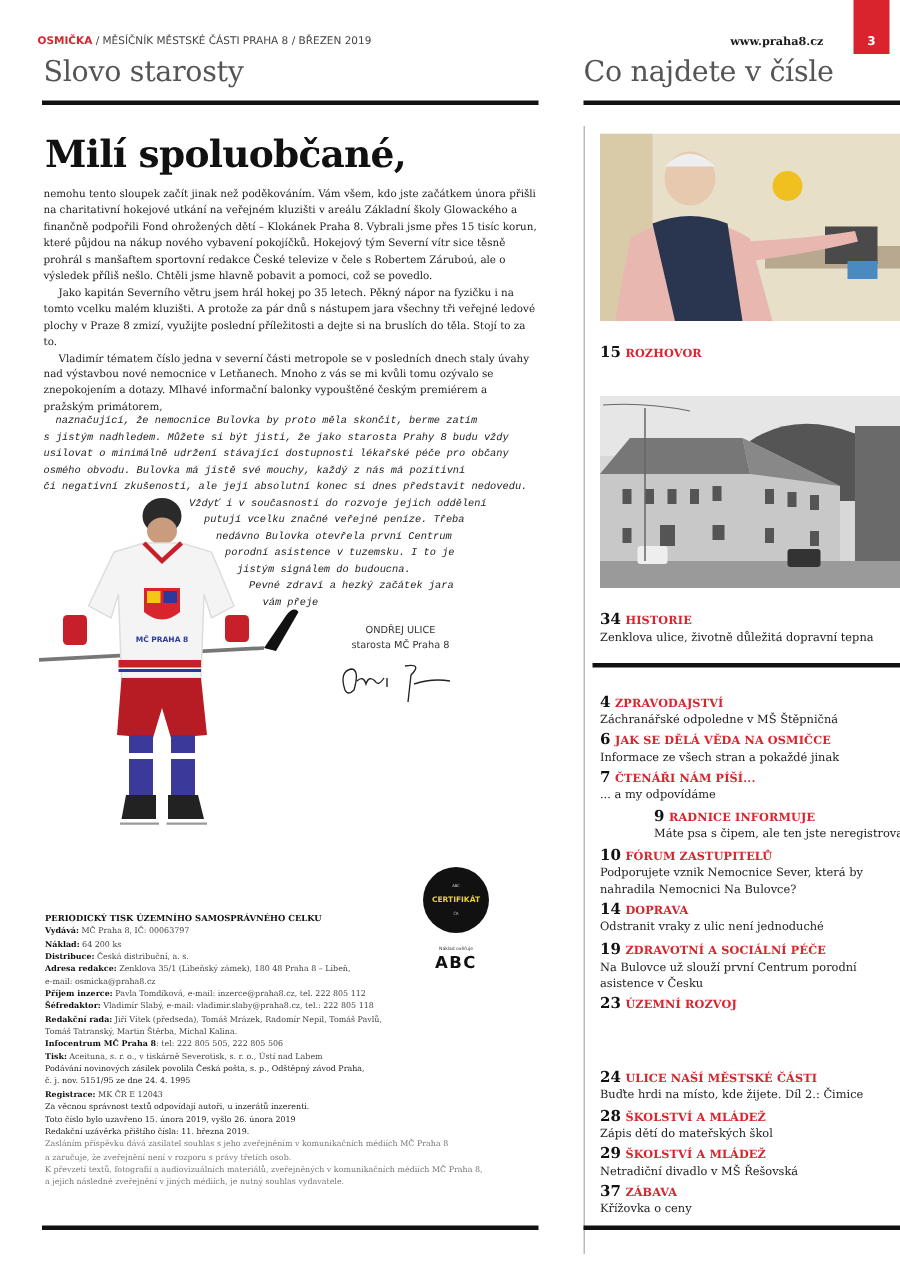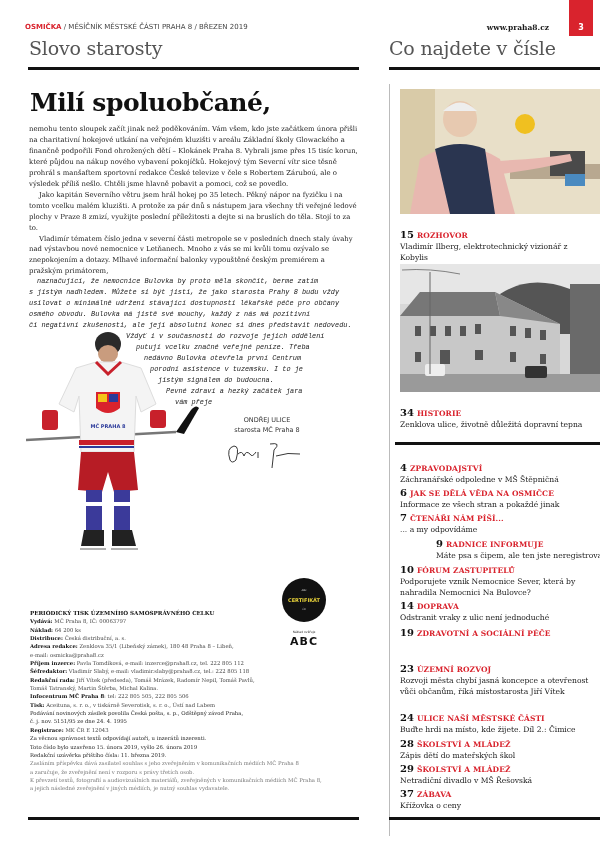--- a/index.html
+++ b/index.html
@@ -170,21 +170,20 @@
   <rect x="165" y="85" width="20" height="12" fill="#4a8ac0"></rect>
   <ellipse cx="60" cy="30" rx="17" ry="18" fill="#e7c9b0"></ellipse>
   <path d="M43 22 Q60 5 77 22" fill="#eee"></path>
   <path d="M20 70 Q60 45 100 70 L115 125 L10 125 Z" fill="#e8b8b0"></path>
   <path d="M35 60 L50 125 L95 125 L85 60 Q60 50 35 60 Z" fill="#2a3550"></path>
   <path d="M95 72 Q140 70 170 65 L172 72 Q140 80 100 85 Z" fill="#e8b8b0"></path>
 </svg>
 
 <div class="toc-item" style="top:223px;">
   <span class="num">15</span><span class="cat">ROZHOVOR</span>
-  <div class="desc">Vladimír Ilberg, elektrotechnický vizionář z Kobylis</div>
 </div>
 
 <svg class="photo" style="top:264px; width:200px; height:128px;" viewBox="0 0 200 128">
   <rect width="200" height="128" fill="#d8d8d8"></rect>
   <rect x="0" y="0" width="200" height="40" fill="#e6e6e6"></rect>
   <path d="M100 30 Q130 10 170 25 L180 70 L110 70 Z" fill="#555"></path>
   <path d="M0 52 L20 28 L95 28 L160 60 L160 118 L0 118 Z" fill="#c8c8c8"></path>
   <path d="M0 52 L20 28 L95 28 L100 52 Z" fill="#777"></path>
   <path d="M100 52 L95 28 L160 60 Z" fill="#888"></path>
   <g fill="#555">
@@ -236,24 +235,24 @@
 <div class="toc-item" style="top:558px;">
   <span class="num">10</span><span class="cat">FÓRUM ZASTUPITELŮ</span>
   <div class="desc">Podporujete vznik Nemocnice Sever, která by nahradila Nemocnici Na Bulovce?</div>
 </div>
 <div class="toc-item" style="top:594px;">
   <span class="num">14</span><span class="cat">DOPRAVA</span>
   <div class="desc">Odstranit vraky z ulic není jednoduché</div>
 </div>
 <div class="toc-item" style="top:621px;">
   <span class="num">19</span><span class="cat">ZDRAVOTNÍ A SOCIÁLNÍ PÉČE</span>
+  <div class="desc">Na Bulovce už slouží první Centrum porodní asistence v Česku</div>
 </div>
 <div class="toc-item" style="top:657px;">
   <span class="num">23</span><span class="cat">ÚZEMNÍ ROZVOJ</span>
-  <div class="desc">Rozvoji města chybí jasná koncepce a otevřenost vůči občanům, říká místostarosta Jiří Vítek</div>
 </div>
 <div class="toc-item" style="top:706px;">
   <span class="num">24</span><span class="cat">ULICE NAŠÍ MĚSTSKÉ ČÁSTI</span>
   <div class="desc">Buďte hrdi na místo, kde žijete. Díl 2.: Čimice</div>
 </div>
 <div class="toc-item" style="top:732px;">
   <span class="num">28</span><span class="cat">ŠKOLSTVÍ A MLÁDEŽ</span>
   <div class="desc">Zápis dětí do mateřských škol</div>
 </div>
 <div class="toc-item" style="top:757px;">

